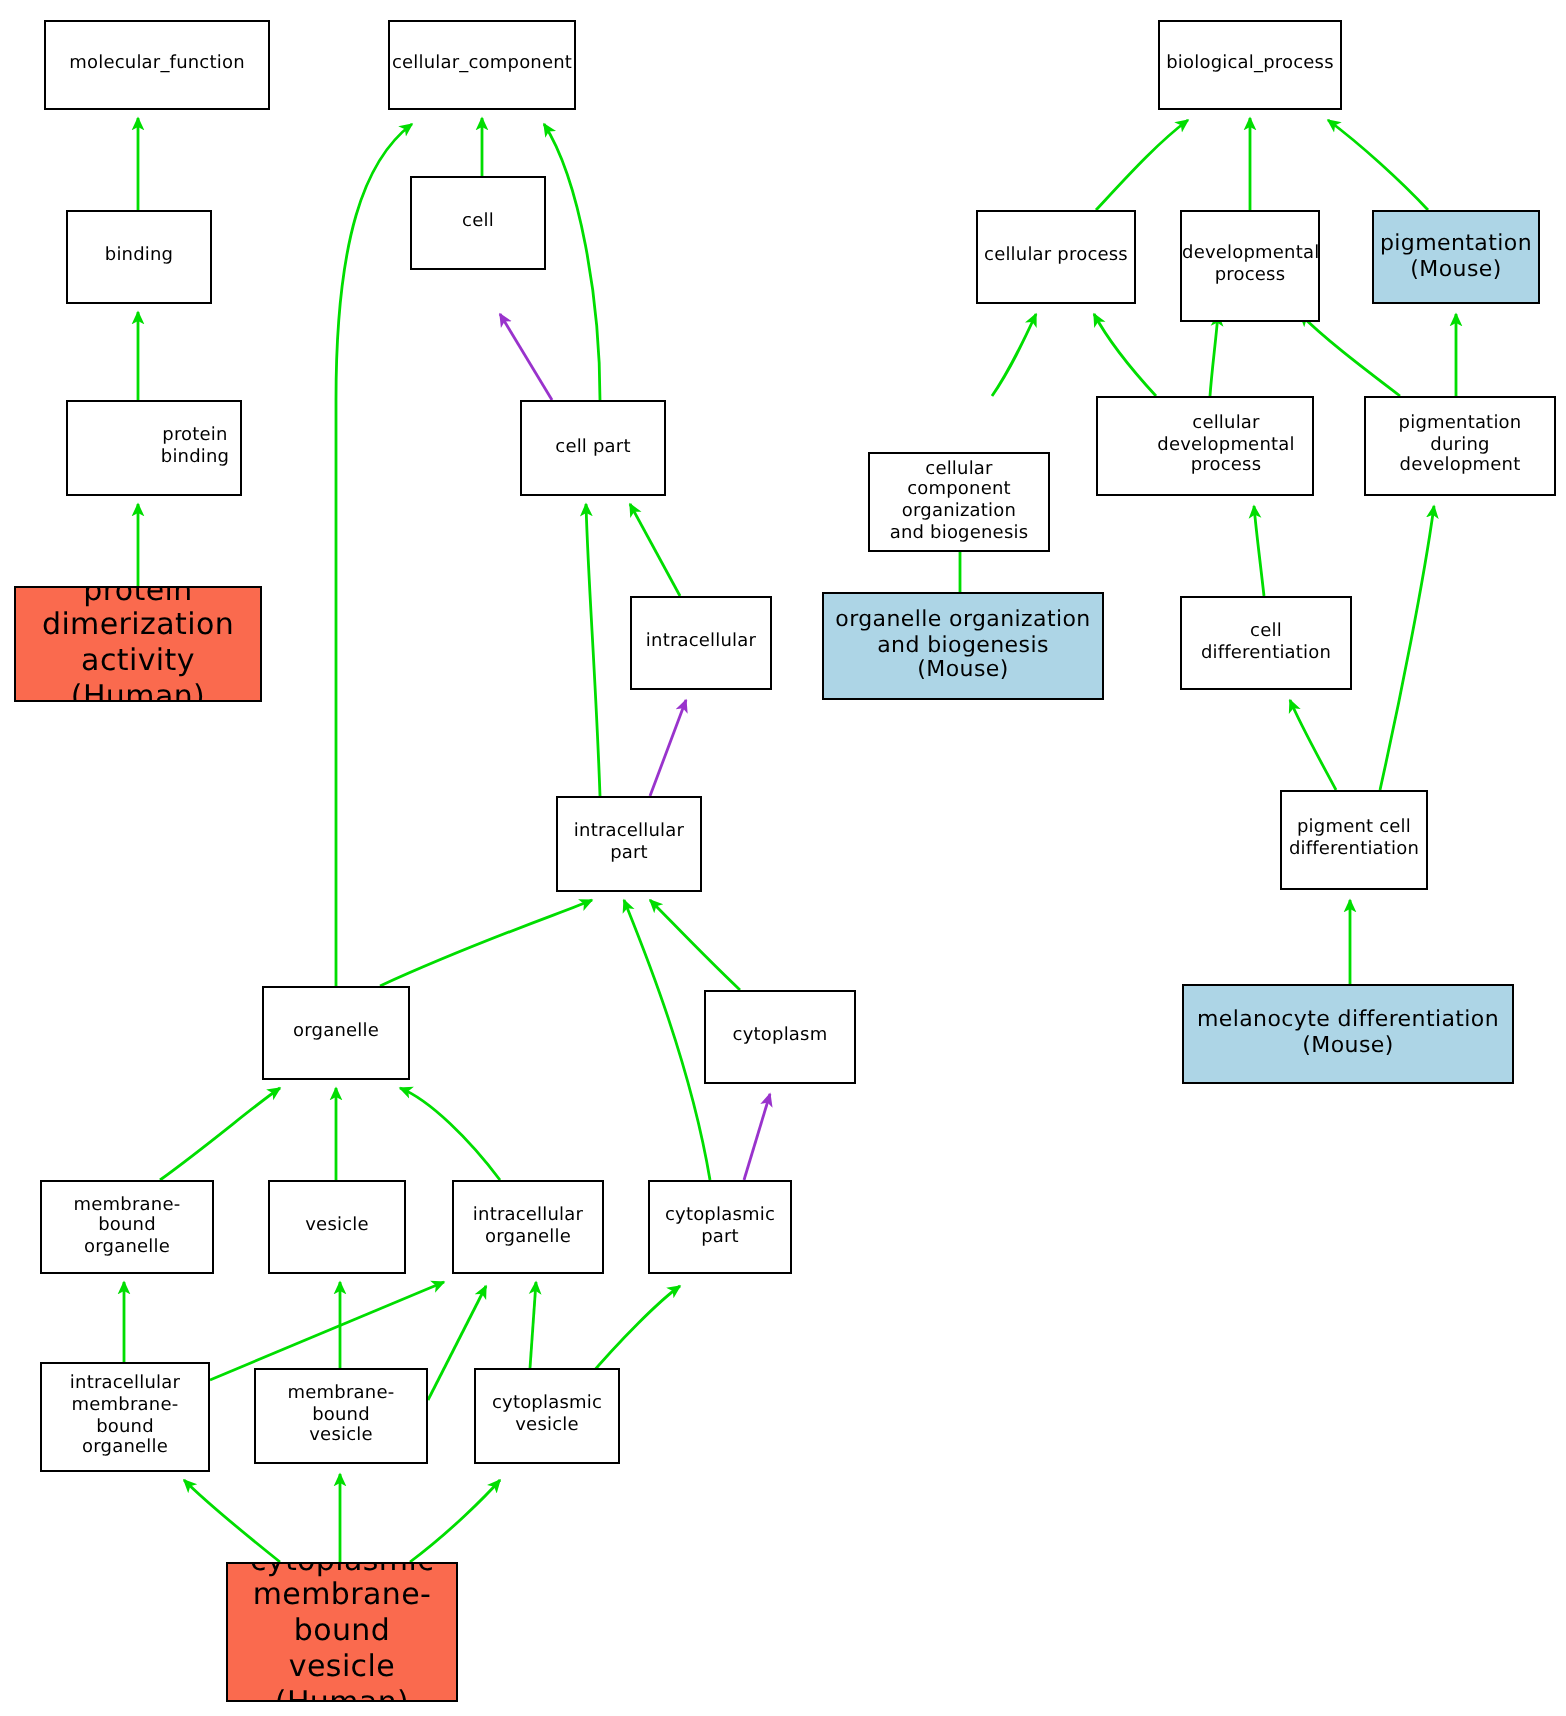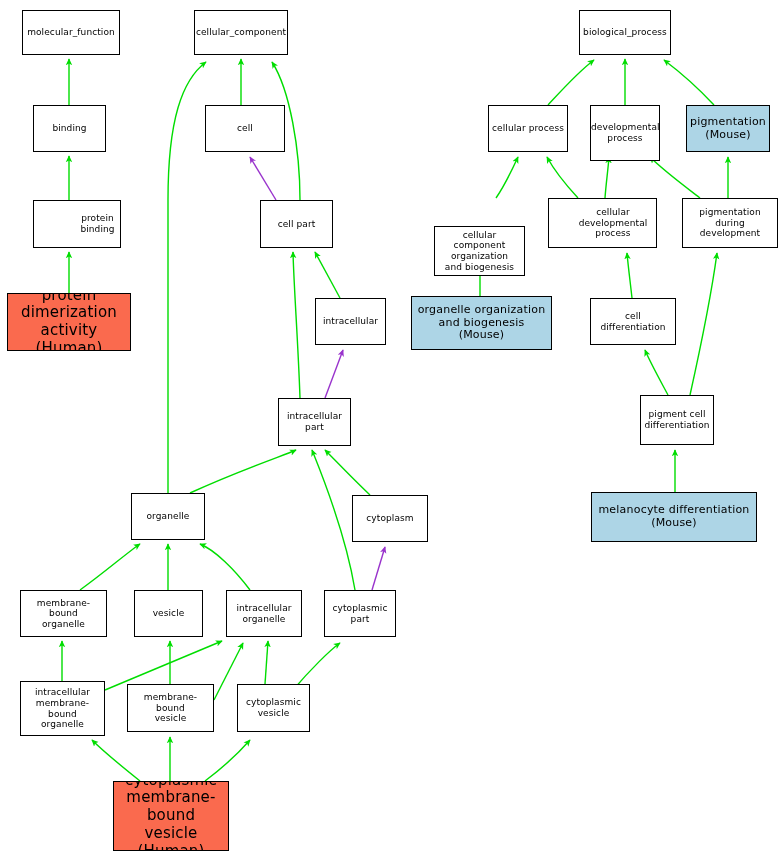--- a/index.html
+++ b/index.html
@@ -85,36 +85,36 @@
       <path d="M 605,198 C 606,184 608,170 609,157" fill="none" stroke="#00DD00" stroke-width="1.4" marker-end="url(#arrow-green)"></path>
       <path d="M 700,198 C 683,185 663,170 650,157" fill="none" stroke="#00DD00" stroke-width="1.4" marker-end="url(#arrow-green)"></path>
       <path d="M 728,198 L 728,157" fill="none" stroke="#00DD00" stroke-width="1.4" marker-end="url(#arrow-green)"></path>
       <path d="M 480,296 L 480,253" fill="none" stroke="#00DD00" stroke-width="1.4" marker-end="url(#arrow-green)"></path>
       <path d="M 632,298 C 630,280 628,265 627,253" fill="none" stroke="#00DD00" stroke-width="1.4" marker-end="url(#arrow-green)"></path>
       <path d="M 668,395 C 660,380 650,362 645,350" fill="none" stroke="#00DD00" stroke-width="1.4" marker-end="url(#arrow-green)"></path>
       <path d="M 690,395 C 700,350 712,290 717,253" fill="none" stroke="#00DD00" stroke-width="1.4" marker-end="url(#arrow-green)"></path>
       <path d="M 675,492 L 675,450" fill="none" stroke="#00DD00" stroke-width="1.4" marker-end="url(#arrow-green)"></path>
     </svg>
   <div id="node-layer">
-      <div class="node" style="left: 22px; top: 10px; width: 98px; height: 45px;">
+      <div class="node" style="left: 22px; top: 10px; width: 113px; height: 45px;">
         <span class="lbl">molecular_function</span>
       </div>
       <div class="node" style="left: 33px; top: 105px; width: 73px; height: 47px;">
         <span class="lbl">binding</span>
       </div>
       <div class="node" style="left: 33px; top: 200px; width: 88px; height: 48px; padding-left: 41px;">
         <span class="lbl">protein binding</span>
       </div>
       <div class="node highlight-orange" style="left: 7px; top: 293px; width: 124px; height: 58px;">
         <span class="lbl">protein dimerization<br>activity<br>(Human)</span>
       </div>
       <div class="node" style="left: 194px; top: 10px; width: 94px; height: 45px;">
         <span class="lbl">cellular_component</span>
       </div>
-      <div class="node" style="left: 205px; top: 105px; width: 80px; height: 47px;">
+      <div class="node" style="left: 205px; top: 88px; width: 68px; height: 47px;">
         <span class="lbl">cell</span>
       </div>
       <div class="node" style="left: 260px; top: 200px; width: 73px; height: 48px;">
         <span class="lbl">cell part</span>
       </div>
       <div class="node" style="left: 315px; top: 298px; width: 71px; height: 47px;">
         <span class="lbl">intracellular</span>
       </div>
       <div class="node" style="left: 278px; top: 398px; width: 73px; height: 48px;">
         <span class="lbl">intracellular<br>part</span>

